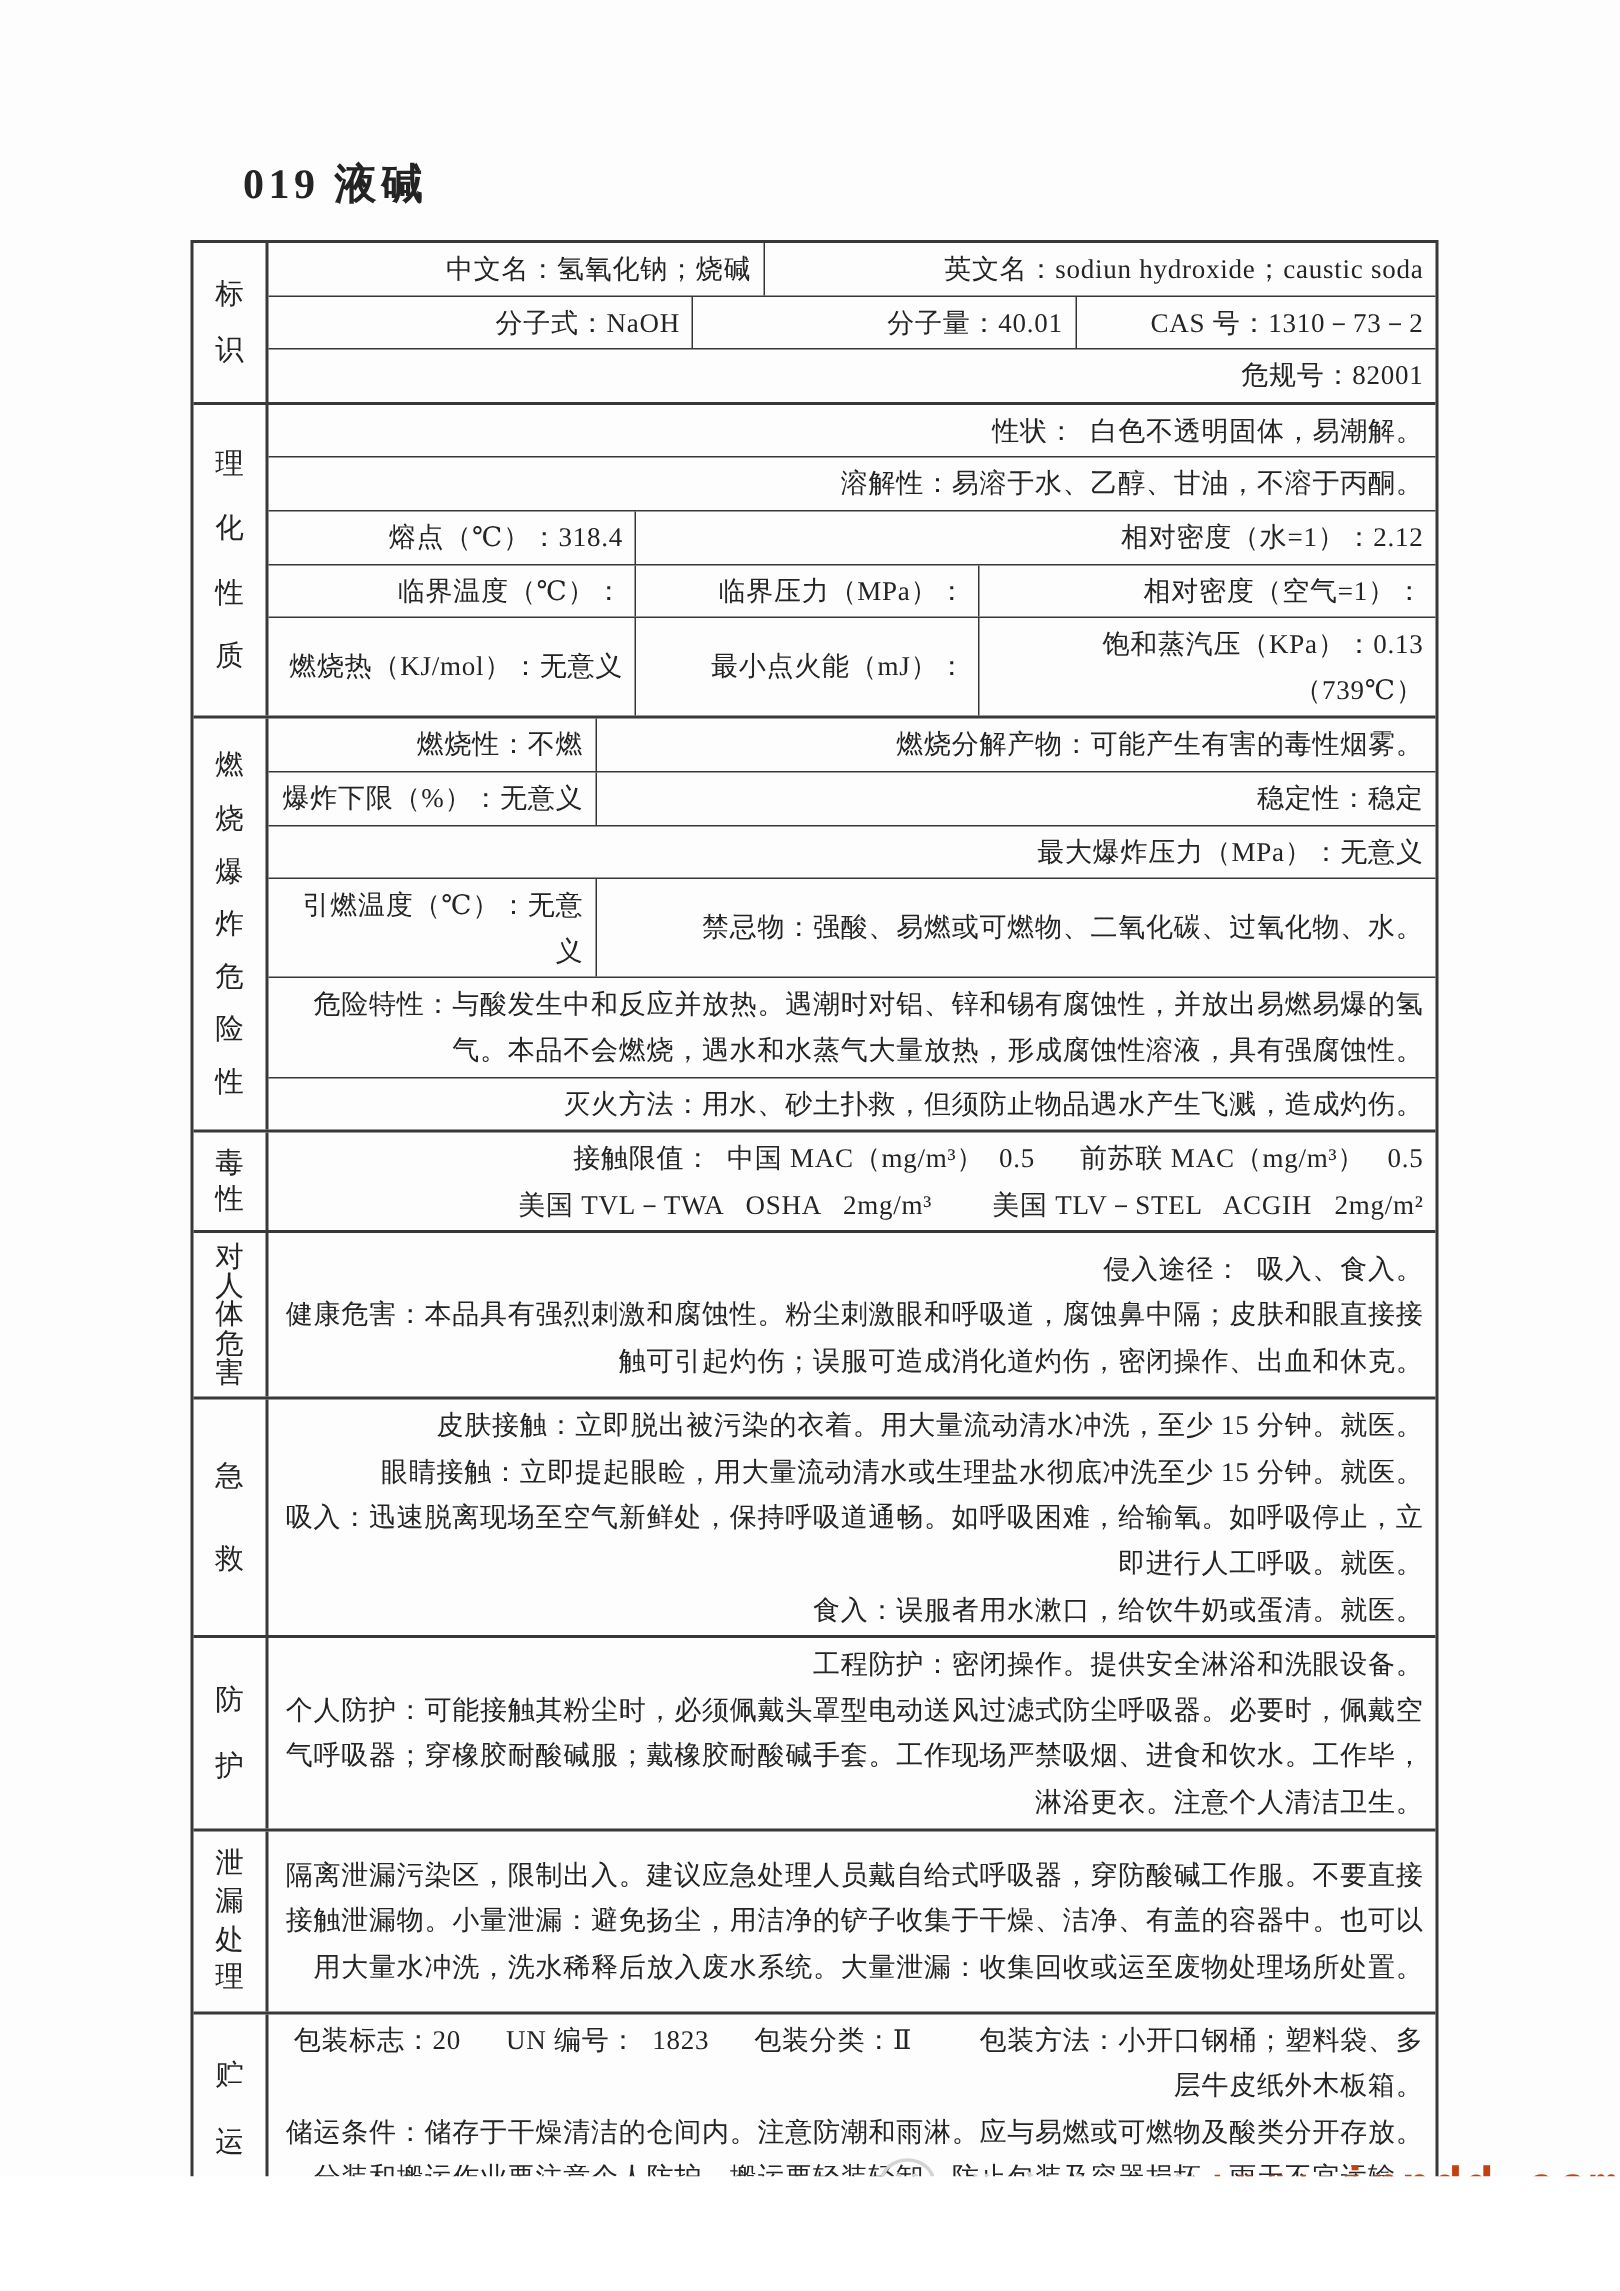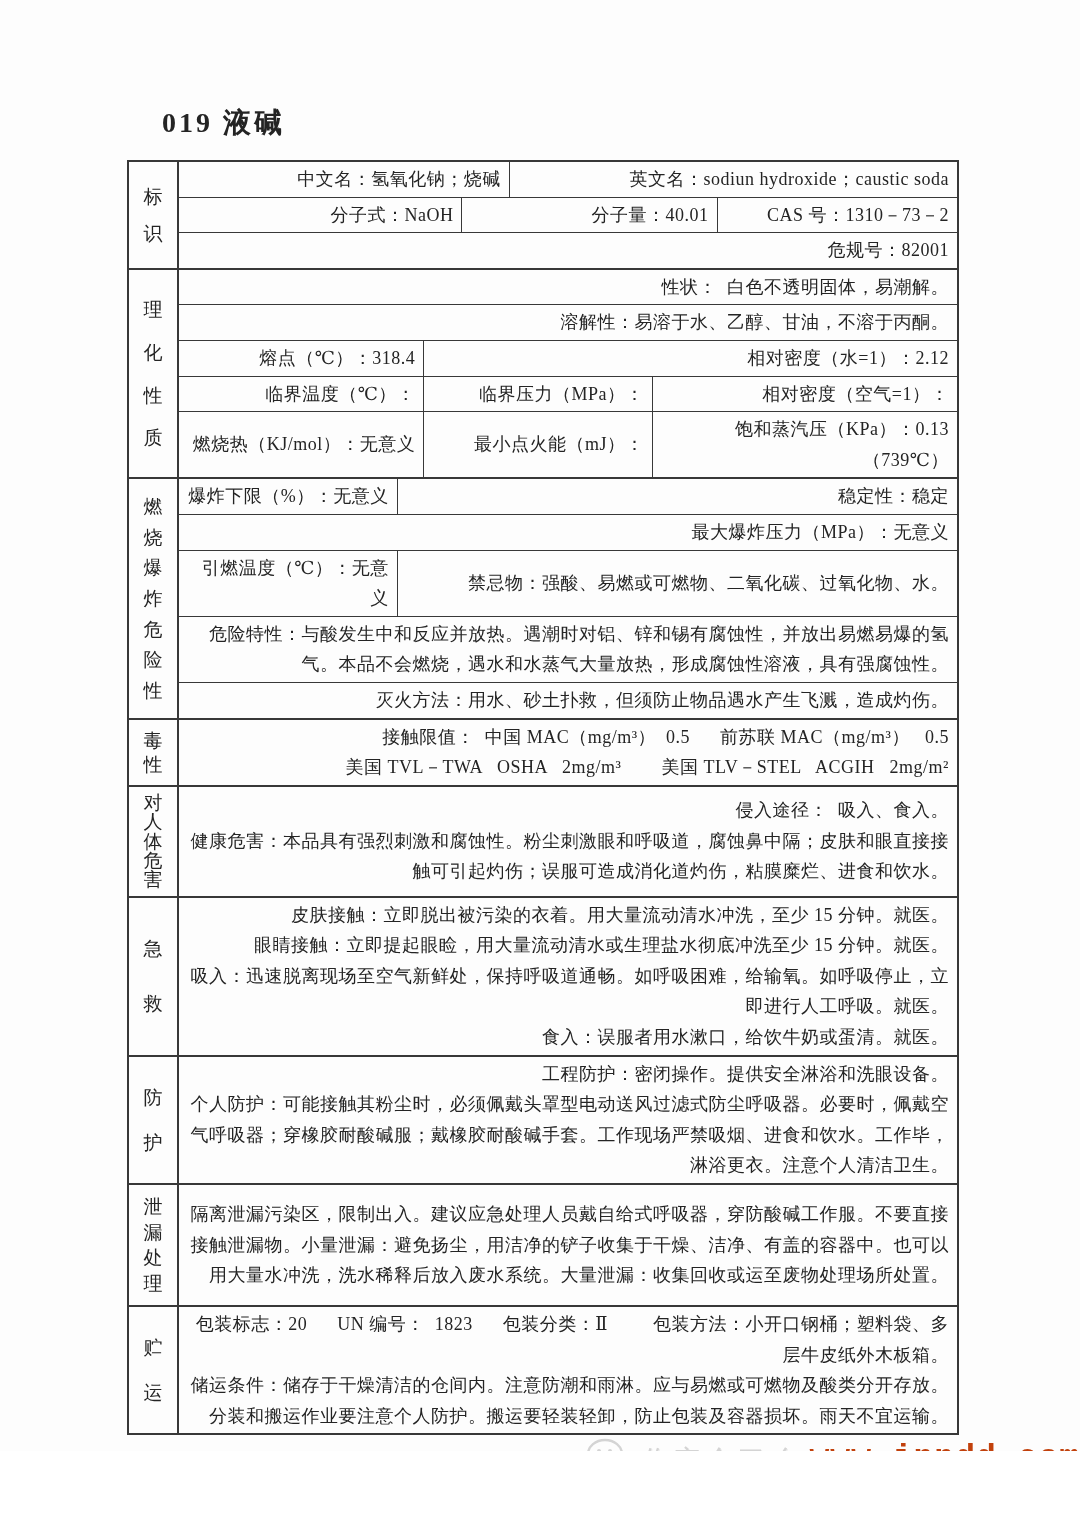--- a/index.html
+++ b/index.html
@@ -161,20 +161,28 @@
       <div class="sec-head">
           <span>燃</span>
           <span>烧</span>
           <span>爆</span>
           <span>炸</span>
           <span>危</span>
           <span>险</span>
           <span>性</span>
         </div>
       <div class="sec-body">
+        <div class="row" style="min-height:29px">
+          <div class="cell" style="width:28%">
+              <div class="para">燃烧性：不燃</div>
+            </div>
+          <div class="cell grow">
+              <div class="para">燃烧分解产物：可能产生有害的毒性烟雾。</div>
+            </div>
+        </div>
         <div class="row" style="min-height:32px">
           <div class="cell" style="width:28%">
               <div class="para">爆炸下限（%）：无意义</div>
             </div>
           <div class="cell grow">
               <div class="para">稳定性：稳定</div>
             </div>
         </div>
         <div class="row" style="min-height:32px">
           <div class="cell grow">
@@ -222,21 +230,21 @@
           <span>对</span>
           <span>人</span>
           <span>体</span>
           <span>危</span>
           <span>害</span>
         </div>
       <div class="sec-body">
         <div class="row" style="min-height:109px">
           <div class="cell grow">
             <div class="para">侵入途径：  吸入、食入。</div>
-            <div class="para">健康危害：本品具有强烈刺激和腐蚀性。粉尘刺激眼和呼吸道，腐蚀鼻中隔；皮肤和眼直接接触可引起灼伤；误服可造成消化道灼伤，粘膜糜烂、进食和饮水。</div>
+            <div class="para">健康危害：本品具有强烈刺激和腐蚀性。粉尘刺激眼和呼吸道，腐蚀鼻中隔；皮肤和眼直接接触可引起灼伤；误服可造成消化道灼伤，密闭操作、出血和休克。</div>
           </div>
         </div>
       </div>
     </div>
 
     <div class="sec">
       <div class="sec-head">
           <span>急</span>
           <span>救</span>
         </div>

